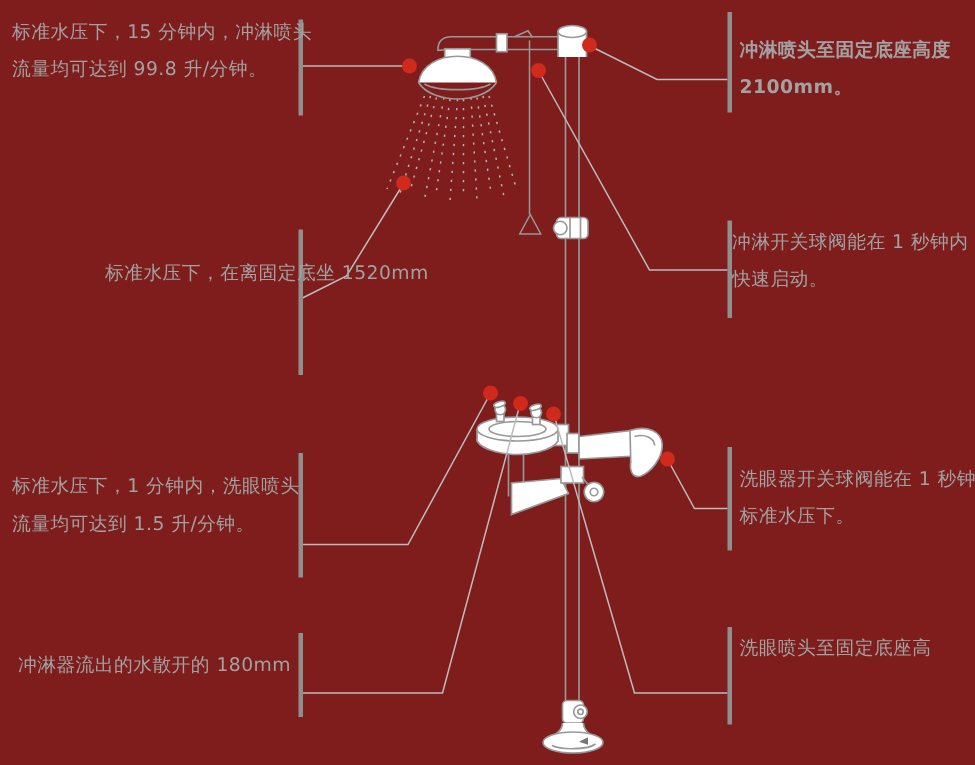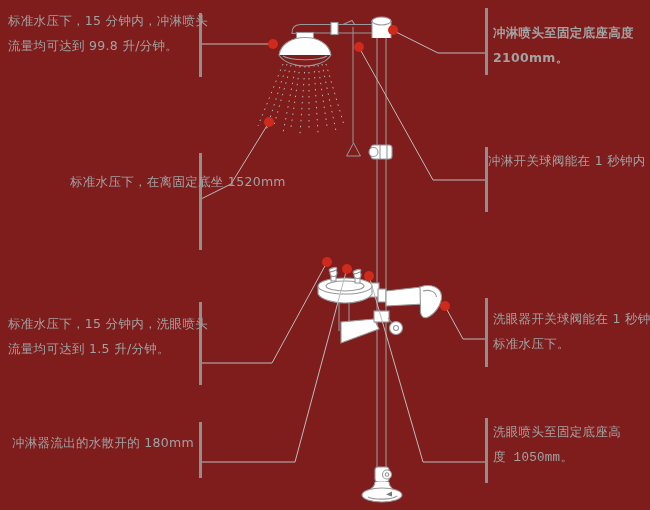--- a/index.html
+++ b/index.html
@@ -161,40 +161,40 @@
   <div class="annot" style="left:8px;top:8px;">
     <div class="ln">标准水压下，15 分钟内，冲淋喷头</div>
     <div class="ln">流量均可达到 99.8 升/分钟。</div>
   </div>
 
   <div class="annot" style="left:26px;top:169px;margin-left:44px;">
     <div class="ln">标准水压下，在离固定底坐 1520mm</div>
   </div>
 
   <div class="annot" style="left:8px;top:311px;">
-    <div class="ln">标准水压下，15 分钟内，洗眼喷头</div>
+    <div class="ln">标准水压下，1 分钟内，洗眼喷头</div>
     <div class="ln">流量均可达到 1.5 升/分钟。</div>
   </div>
 
   <div class="annot align-right" style="left:8px;top:430px;width:186px;">
     <div class="ln">冲淋器流出的水散开的 180mm</div>
   </div>
 
   <div class="annot" style="left:493px;top:20px;font-weight:bold;">
     <div class="ln">冲淋喷头至固定底座高度</div>
     <div class="ln">2100mm。</div>
   </div>
 
   <div class="annot" style="left:488px;top:148px;">
     <div class="ln">冲淋开关球阀能在 1 秒钟内</div>
+    <div class="ln">快速启动。</div>
   </div>
 
   <div class="annot" style="left:493px;top:306px;">
     <div class="ln">洗眼器开关球阀能在 1 秒钟</div>
     <div class="ln">标准水压下。</div>
   </div>
 
   <div class="annot" style="left:493px;top:421px;font-family:Liberation Mono, monospace;">
     <div class="ln">洗眼喷头至固定底座高</div>
-    <div class="ln">度 1050mm。</div>
   </div>
 
 </div>
 
 </body></html>

